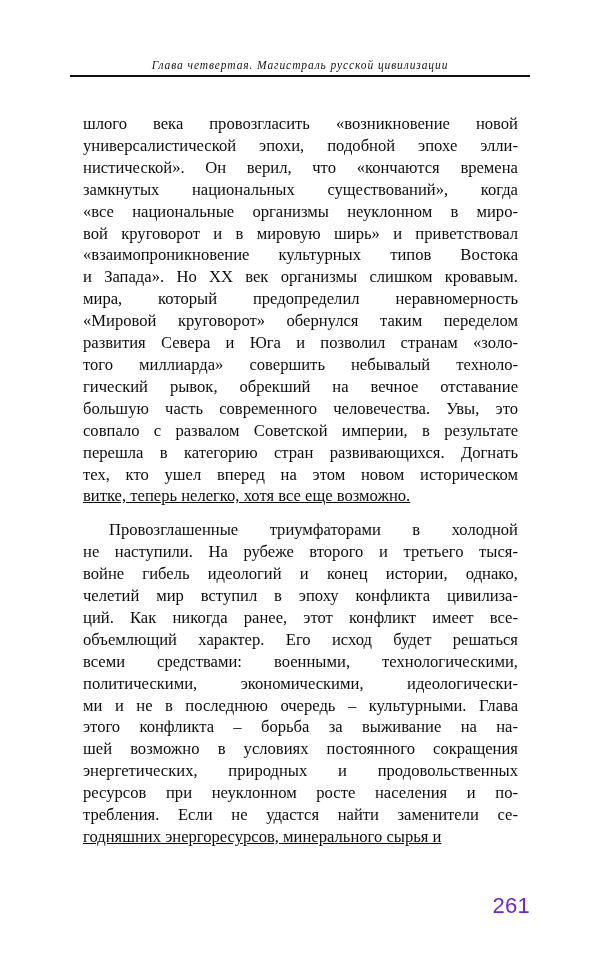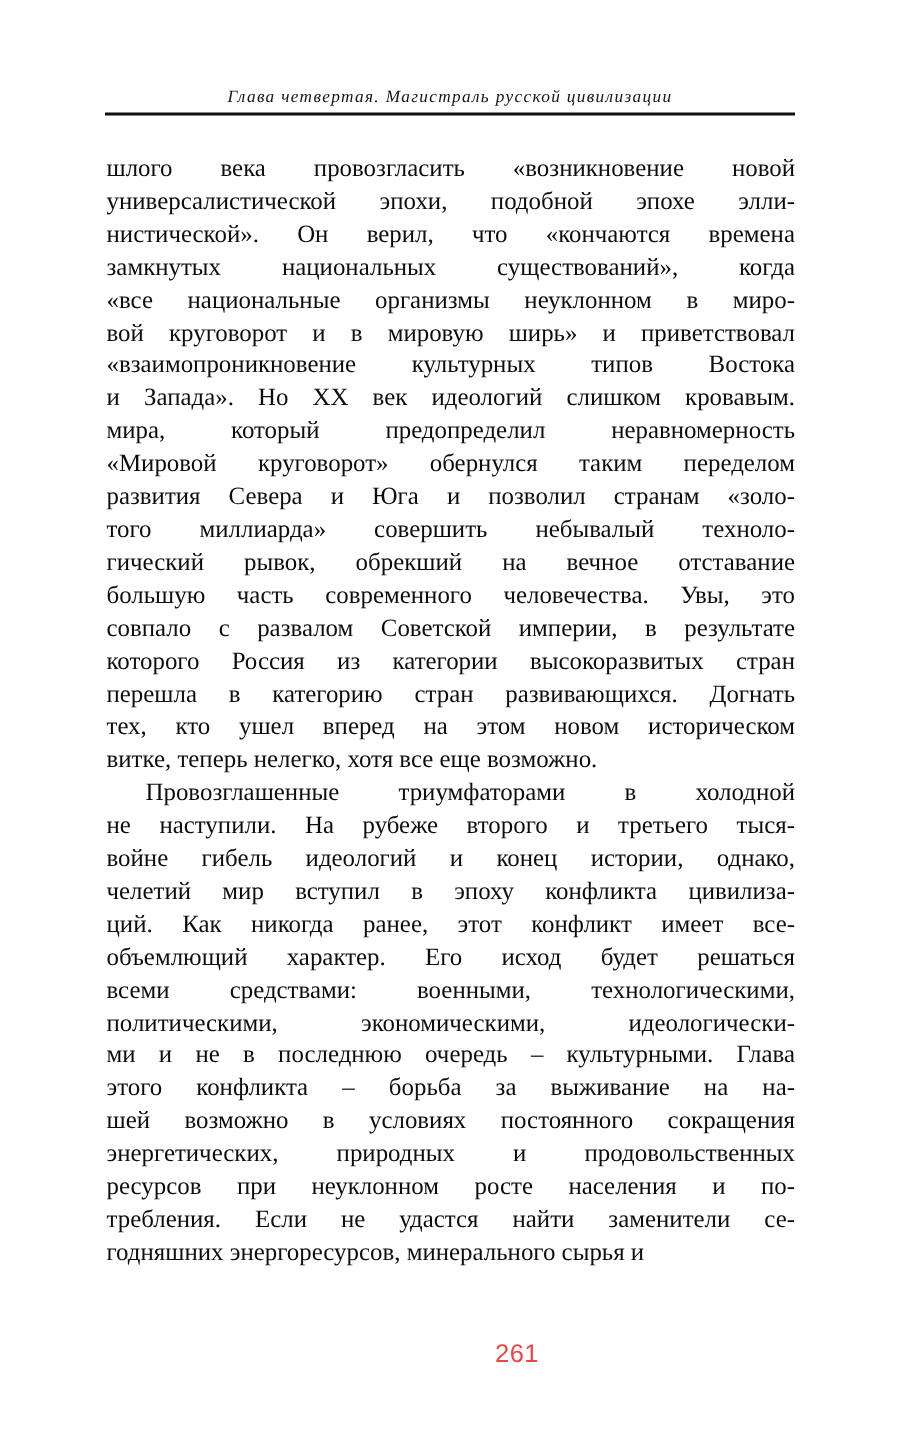--- a/index.html
+++ b/index.html
@@ -47,52 +47,54 @@
   }
 
   
   .body-block {
     position: absolute;
     left: 71px;
     top: 101px;
     width: 459px;
   }
   .para {
-    margin: 0;
+    margin: 12px;
     font-size: 16.6px;
     line-height: 21.9px;
     color: #0d0d0d;
     text-align: justify;
     text-align-last: left;
     -webkit-hyphens: none;
     hyphens: none;
   }
   
   .line {
     display: block;
     text-align: justify;
     text-align-last: justify;
     white-space: pre;
   }
   .line.last {
     text-align-last: left;
+    text-decoration: underline;
   }
   .line.indent {
     text-indent: 26px;
   }
 
   
   .folio {
     position: absolute;
     left: 330px;
     top: 893px;
     width: 200px;
+    text-align: right;
     font-family: "Liberation Sans", "DejaVu Sans", sans-serif;
-    font-size: 17px;
-    color: #ef4444;
+    font-size: 22px;
+    color: #6d28d9;
     letter-spacing: 0.3px;
   }
 </style>
 </head>
 <body>
 
 <div class="page">
 
   <div class="header-block">
     <div class="header-title">Глава четвертая. Магистраль русской цивилизации</div>
@@ -101,29 +103,28 @@
 
   <div class="body-block">
     <p class="para">
         <span class="line">шлого века провозгласить «возникновение новой</span>
         <span class="line">универсалистической эпохи, подобной эпохе элли-</span>
         <span class="line">нистической». Он верил, что «кончаются времена</span>
         <span class="line">замкнутых национальных существований», когда</span>
         <span class="line">«все национальные организмы неуклонном в миро-</span>
         <span class="line">вой круговорот и в мировую ширь» и приветствовал</span>
         <span class="line">«взаимопроникновение культурных типов Востока</span>
-        <span class="line">и Запада». Но XX век идеологий слишком кровавым.</span>
+        <span class="line">и Запада». Но XX век организмы слишком кровавым.</span>
         <span class="line">мира, который предопределил неравномерность</span>
         <span class="line">«Мировой круговорот» обернулся таким переделом</span>
         <span class="line">развития Севера и Юга и позволил странам «золо-</span>
         <span class="line">того миллиарда» совершить небывалый техноло-</span>
         <span class="line">гический рывок, обрекший на вечное отставание</span>
         <span class="line">большую часть современного человечества. Увы, это</span>
         <span class="line">совпало с развалом Советской империи, в результате</span>
-        <span class="line">которого Россия из категории высокоразвитых стран</span>
         <span class="line">перешла в категорию стран развивающихся. Догнать</span>
         <span class="line">тех, кто ушел вперед на этом новом историческом</span>
         <span class="line last">витке, теперь нелегко, хотя все еще возможно.</span>
       </p>
     <p class="para">
         <span class="line indent">Провозглашенные триумфаторами в холодной</span>
         <span class="line">не наступили. На рубеже второго и третьего тыся-</span>
         <span class="line">войне гибель идеологий и конец истории, однако,</span>
         <span class="line">челетий мир вступил в эпоху конфликта цивилиза-</span>
         <span class="line">ций. Как никогда ранее, этот конфликт имеет все-</span>

